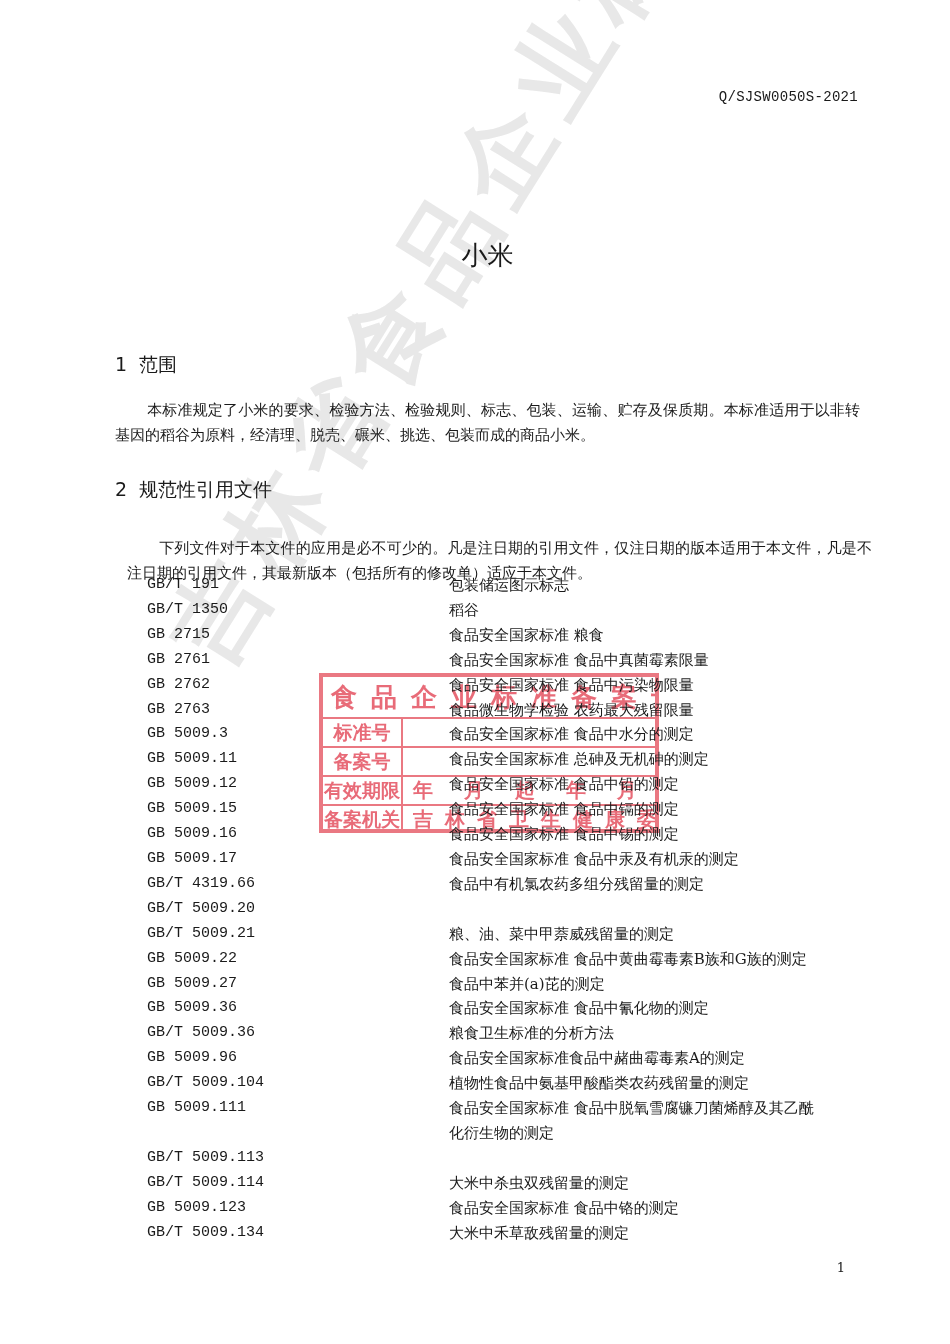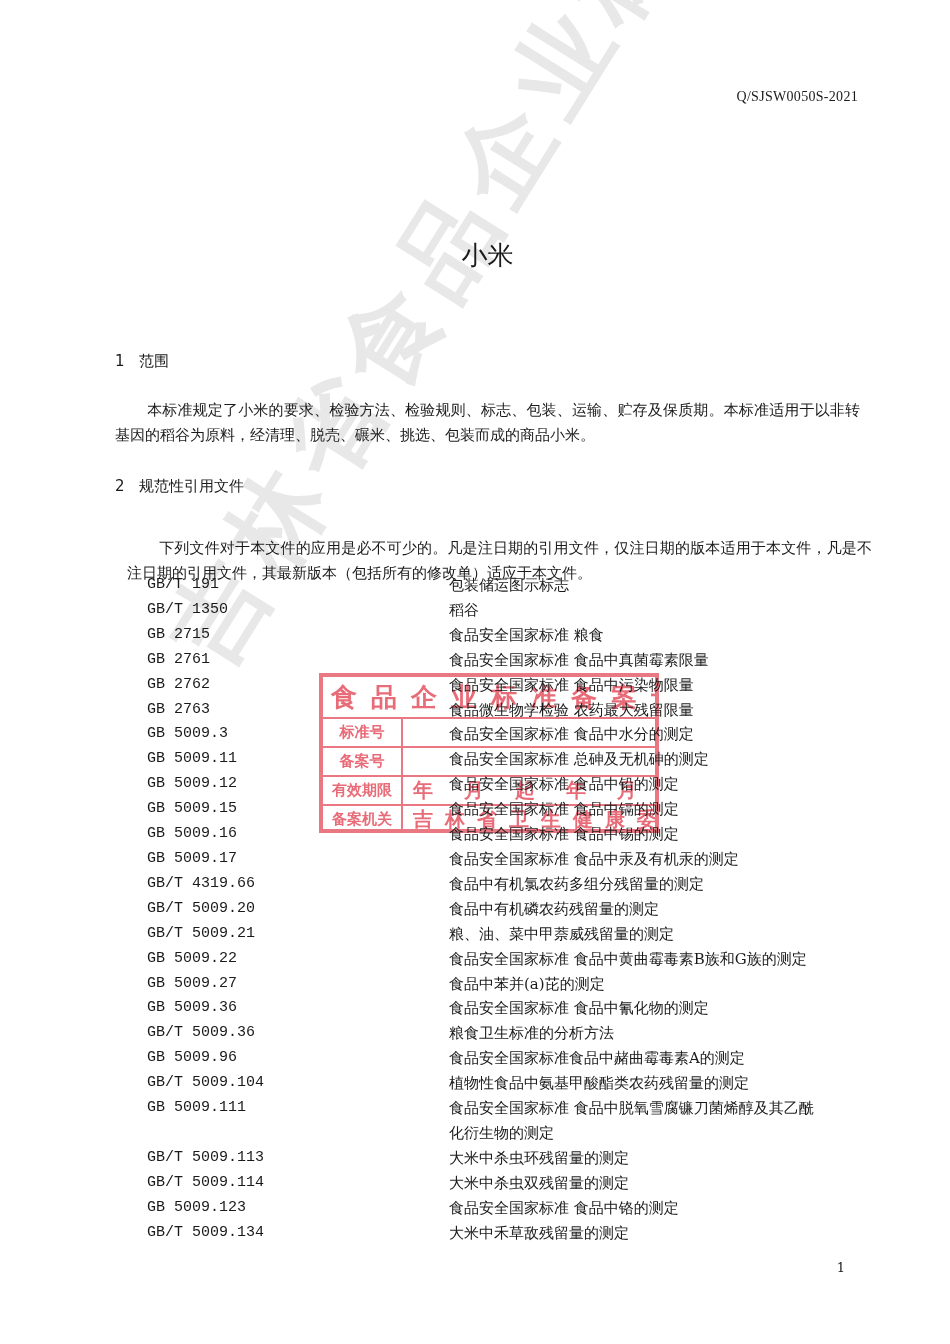--- a/index.html
+++ b/index.html
@@ -1,45 +1,45 @@
 <!DOCTYPE html>
 <html><head>
   <meta charset="utf-8">
   <style>
     html, body { margin: 0; padding: 0; background: #ffffff; }
     body { width: 950px; height: 1344px; position: relative; overflow: hidden;
            font-family: "DejaVu Serif", "Liberation Serif", serif; color: #1a1a1a; }
     .page { position: absolute; left: 0; top: 0; width: 950px; height: 1344px; }
     .doc-code { position: absolute; right: 92px; top: 89px; font-size: 14px;
-                font-family: Liberation Serif, serif; letter-spacing: 0.3px; text-align: right; }
+                font-family: Liberation Mono, monospace; letter-spacing: 0.3px; text-align: right; }
     .doc-title { position: absolute; left: 0; width: 975px; text-align: center; top: 238px;
                  font-family: "DejaVu Sans", sans-serif; font-size: 26px; }
     .section-heading { position: absolute; left: 115px; font-family: "DejaVu Sans", sans-serif;
-                       font-size: 15px; }
+                       font-size: 19px; }
     .section-heading .num { display: inline-block; width: 24px; }
     .para { position: absolute; left: 115px; width: 745px; font-size: 15px; line-height: 25px;
             text-align: justify; }
     .para .indent { display: inline-block; width: 32px; }
     .refs { position: absolute; left: 147px; top: 573px; width: 720px; }
     .ref-row { display: flex; font-size: 15px; line-height: 24.9px; }
     .ref-code { width: 302px; flex: none; font-family: Liberation Mono, monospace; }
     .ref-title { flex: 1; }
     .page-number { position: absolute; right: 105px; top: 1260px; font-size: 13px; }
     .watermark { position: absolute; left: 140px; top: 620px; font-size: 96px;
                  font-family: "DejaVu Sans", sans-serif; font-weight: bold; color: #e4e4e4;
                  transform: rotate(-58deg); transform-origin: left top; white-space: nowrap;
                  letter-spacing: 12px; z-index: 0; opacity: 0.85; }
     .stamp { position: absolute; left: 319px; top: 673px; width: 340px; height: 160px;
              border: 4px solid #e86a75; box-sizing: border-box; color: #e65c6a;
              font-family: "DejaVu Sans", sans-serif; font-weight: bold; z-index: 1; opacity: 0.9; }
     .stamp-header { height: 40px; border-bottom: 2px solid #e86a75; font-size: 26px;
                     line-height: 40px; padding-left: 8px; letter-spacing: 14px; white-space: nowrap; overflow: hidden; }
     .stamp-row { display: flex; height: 27px; border-bottom: 2px solid #e86a75; }
     .stamp-row:last-child { border-bottom: none; align-items: center; }
-    .stamp-label { width: 78px; border-right: 2px solid #e86a75; font-size: 15px; line-height: 27px;
+    .stamp-label { width: 78px; border-right: 2px solid #e86a75; font-size: 19px; line-height: 27px;
                    text-align: center; white-space: nowrap; overflow: hidden; }
     .stamp-value { flex: 1; font-size: 20px; line-height: 27px; padding-left: 10px;
                    letter-spacing: 12px; white-space: nowrap; overflow: hidden; }
     .content { position: relative; z-index: 2; }
   </style>
 </head>
 <body>
 
 <div class="page">
 
@@ -132,21 +132,20 @@
         <div class="ref-row">
           <div class="ref-code">GB 5009.17</div>
           <div class="ref-title">食品安全国家标准 食品中汞及有机汞的测定</div>
         </div>
         <div class="ref-row">
           <div class="ref-code">GB/T 4319.66</div>
           <div class="ref-title">食品中有机氯农药多组分残留量的测定</div>
         </div>
         <div class="ref-row">
           <div class="ref-code">GB/T 5009.20</div>
-          <div class="ref-title">食品中有机磷农药残留量的测定</div>
         </div>
         <div class="ref-row">
           <div class="ref-code">GB/T 5009.21</div>
           <div class="ref-title">粮、油、菜中甲萘威残留量的测定</div>
         </div>
         <div class="ref-row">
           <div class="ref-code">GB 5009.22</div>
           <div class="ref-title">食品安全国家标准 食品中黄曲霉毒素B族和G族的测定</div>
         </div>
         <div class="ref-row">
@@ -172,21 +171,20 @@
         <div class="ref-row">
           <div class="ref-code">GB 5009.111</div>
           <div class="ref-title">食品安全国家标准 食品中脱氧雪腐镰刀菌烯醇及其乙酰</div>
         </div>
         <div class="ref-row">
           <div class="ref-code"></div>
           <div class="ref-title">化衍生物的测定</div>
         </div>
         <div class="ref-row">
           <div class="ref-code">GB/T 5009.113</div>
-          <div class="ref-title">大米中杀虫环残留量的测定</div>
         </div>
         <div class="ref-row">
           <div class="ref-code">GB/T 5009.114</div>
           <div class="ref-title">大米中杀虫双残留量的测定</div>
         </div>
         <div class="ref-row">
           <div class="ref-code">GB 5009.123</div>
           <div class="ref-title">食品安全国家标准 食品中铬的测定</div>
         </div>
         <div class="ref-row">

